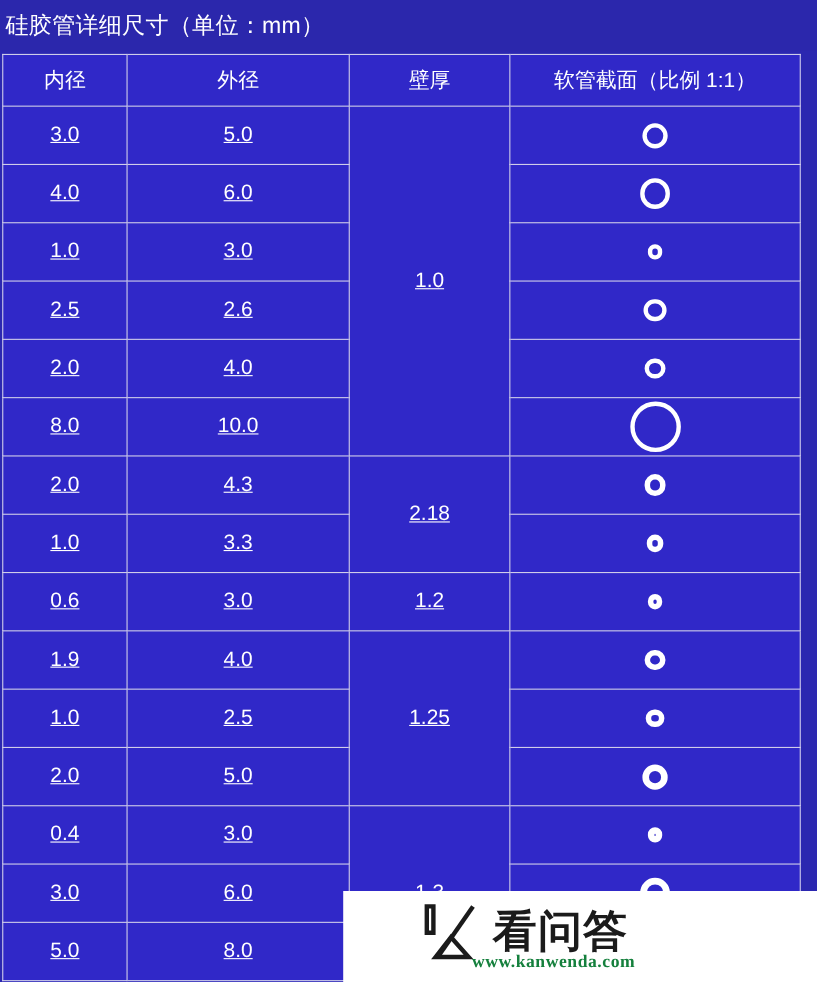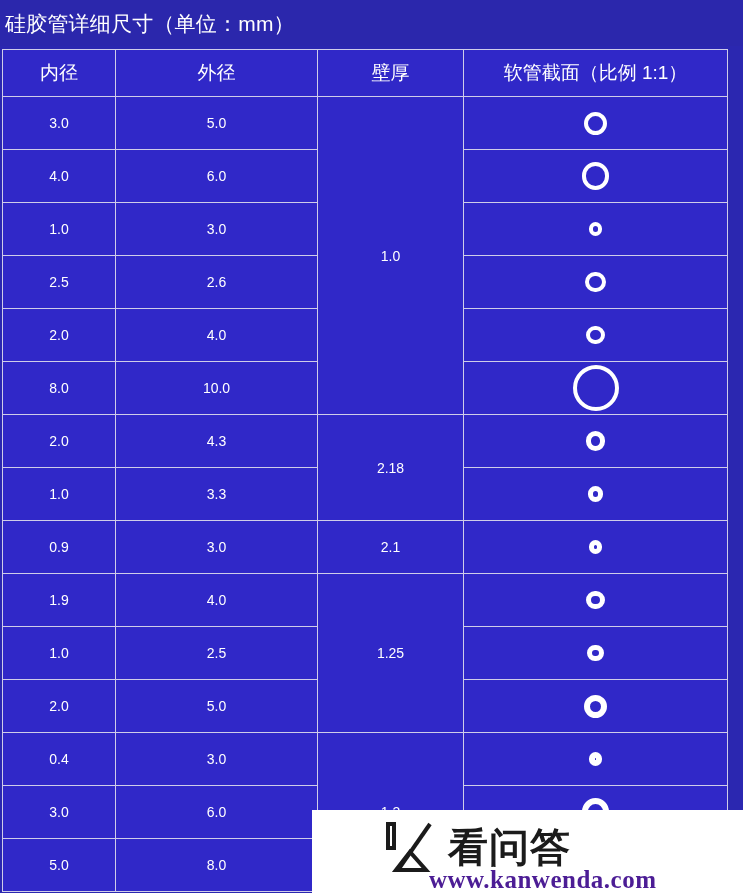--- a/index.html
+++ b/index.html
@@ -52,21 +52,22 @@
     vertical-align: middle;
     background: #3028c8;
     padding: 0;
   }
   #sizes-table thead th {
     height: 46px;
     font-size: 19px;
   }
   #sizes-table tbody td {
     height: 52px;
-    font-size: 14px;
+    font-size: 19px;
+    text-decoration: underline;
   }
   .col-id    { width: 113px; }
   .col-od    { width: 202px; }
   .col-wall  { width: 146px; }
   .col-cross { width: 264px; }
 
   .wall-cell { font-size: 19px; }
 
   
   .ring-wrap {
@@ -112,22 +113,22 @@
     font-weight: bold;
     line-height: 1;
     margin-left: 8px;
     letter-spacing: 1px;
     white-space: nowrap;
   }
   #wm-url {
     position: absolute;
     left: 117px;
     top: 56px;
-    color: #4c1d95;
-    font-size: 25px;
+    color: #15803d;
+    font-size: 16px;
     font-family: "Liberation Serif", "DejaVu Serif", serif;
     font-weight: bold;
     letter-spacing: 0.5px;
     white-space: nowrap;
     text-align: center;
   }
 </style>
 </head>
 <body>
 
@@ -219,23 +220,23 @@
       <tr>
         <td>1.0</td>
         <td>3.3</td>
         <td>
           <div class="ring-wrap">
             <div class="ring" style="width: 15.2px; height: 15.2px; border-width: 5.3px;"></div>
           </div>
         </td>
       </tr>
       <tr>
-        <td>0.9</td>
-        <td>3.0</td>
-        <td class="wall-cell" rowspan="1">2.1</td>
+        <td>0.6</td>
+        <td>3.0</td>
+        <td class="wall-cell" rowspan="1">1.2</td>
         <td>
           <div class="ring-wrap">
             <div class="ring" style="width: 13.8px; height: 13.8px; border-width: 5.5px;"></div>
           </div>
         </td>
       </tr>
       <tr>
         <td>1.9</td>
         <td>4.0</td>
         <td class="wall-cell" rowspan="3">1.25</td>

